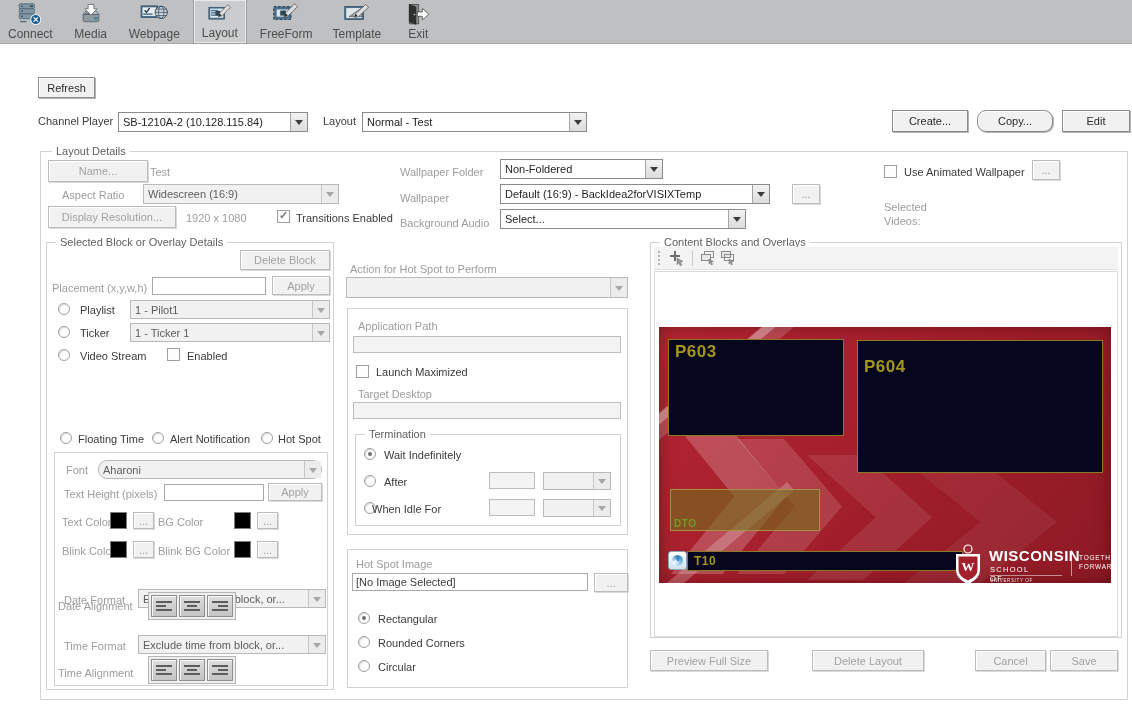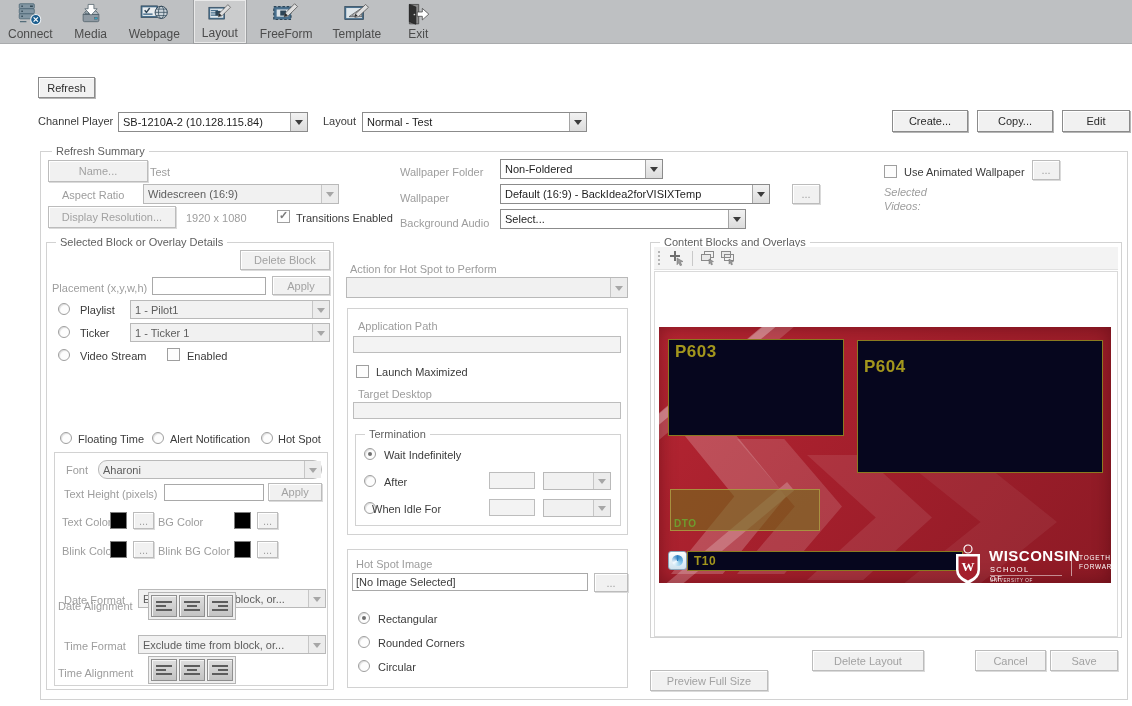--- a/index.html
+++ b/index.html
@@ -167,25 +167,25 @@
   <div class="combo" style="left:118px; top:112px; width:190px;">
     <span class="val">SB-1210A-2 (10.128.115.84)</span>
     <span class="arr"></span>
   </div>
   <span class="lbl dk" style="left:323px; top:115px;">Layout</span>
   <div class="combo" style="left:362px; top:112px; width:225px;">
     <span class="val">Normal - Test</span>
     <span class="arr"></span>
   </div>
   <div class="btn" style="left:892px; top:110px; width:76px; height:22px;">Create...</div>
-  <div class="btn" style="left:977px; top:110px; width:76px; height:22px;">Copy...</div>
+  <div class="btn" style="left:977px; top:110px; width:76px; height:22px;border-radius:9px;">Copy...</div>
   <div class="btn" style="left:1062px; top:110px; width:68px; height:22px;">Edit</div>
 
   <div class="gb" style="left:40px; top:151px; width:1088px; height:549px;"></div>
-  <span class="gbt" style="left:52px; top:145px;">Refresh Summary</span>
+  <span class="gbt" style="left:52px; top:145px;">Layout Details</span>
 
   <div class="btn dis" style="left:48px; top:160px; width:100px; height:22px;">Name...</div>
   <span class="lbl" style="left:150px; top:166px;">Test</span>
 
   <span class="lbl" style="left:400px; top:166px;">Wallpaper Folder</span>
   <div class="combo" style="left:500px; top:159px; width:163px;">
     <span class="val">Non-Foldered</span>
     <span class="arr"></span>
   </div>
 
@@ -199,21 +199,21 @@
     <span class="arr"></span>
   </div>
 
   <span class="lbl" style="left:400px; top:192px;">Wallpaper</span>
   <div class="combo" style="left:500px; top:184px; width:270px;">
     <span class="val">Default (16:9) - BackIdea2forVISIXTemp</span>
     <span class="arr"></span>
   </div>
   <div class="btn dis" style="left:792px; top:184px; width:28px; height:20px;">...</div>
 
-  <div class="lbl" style="left:884px; top:185px; width:60px; white-space:normal; line-height:14px;font-style:italic;">Selected Videos:</div>
+  <div class="lbl" style="left:884px; top:200px; width:60px; white-space:normal; line-height:14px;">Selected Videos:</div>
 
   <div class="btn dis" style="left:48px; top:206px; width:128px; height:22px;">Display Resolution...</div>
   <span class="lbl" style="left:186px; top:212px;">1920 x 1080</span>
   <span class="chk on" style="left:277px; top:210px;"></span>
   <span class="lbl dk" style="left:296px; top:212px;">Transitions Enabled</span>
 
   <span class="lbl" style="left:400px; top:217px;">Background Audio</span>
   <div class="combo" style="left:500px; top:209px; width:246px;">
     <span class="val">Select...</span>
     <span class="arr"></span>
@@ -438,18 +438,18 @@
       </svg>
       <div style="position:absolute; left:36px; top:5px; font-size:15px; font-weight:bold; letter-spacing:.5px;">WISCONSIN</div>
       <div style="position:absolute; left:37px; top:23px; font-size:7.5px; letter-spacing:1.3px;">SCHOOL OF BUSINESS</div>
       <div style="position:absolute; left:37px; top:33px; font-size:4.6px; letter-spacing:.6px; color:rgba(255,255,255,.85); border-top:1px solid rgba(255,255,255,.5); padding-top:2px; width:72px;">UNIVERSITY OF WISCONSIN-MADISON</div>
       <div style="position:absolute; left:118px; top:8px; width:1px; height:26px; background:rgba(255,255,255,.55);"></div>
       <div style="position:absolute; left:126px; top:12px; font-size:6.5px; letter-spacing:.8px;">TOGETHER</div>
       <div style="position:absolute; left:126px; top:21px; font-size:6.5px; letter-spacing:.8px;">FORWARD®</div>
     </div>
   </div>
 
-  <div class="btn dis" style="left:650px; top:650px; width:118px; height:21px;margin-top:20px;">Preview Full Size</div>
+  <div class="btn dis" style="left:650px; top:650px; width:118px; height:21px;">Preview Full Size</div>
   <div class="btn dis" style="left:812px; top:650px; width:112px; height:21px;">Delete Layout</div>
   <div class="btn dis" style="left:975px; top:650px; width:71px; height:21px;">Cancel</div>
   <div class="btn dis" style="left:1050px; top:650px; width:68px; height:21px;">Save</div>
 
 </div>
 
 </body></html>

